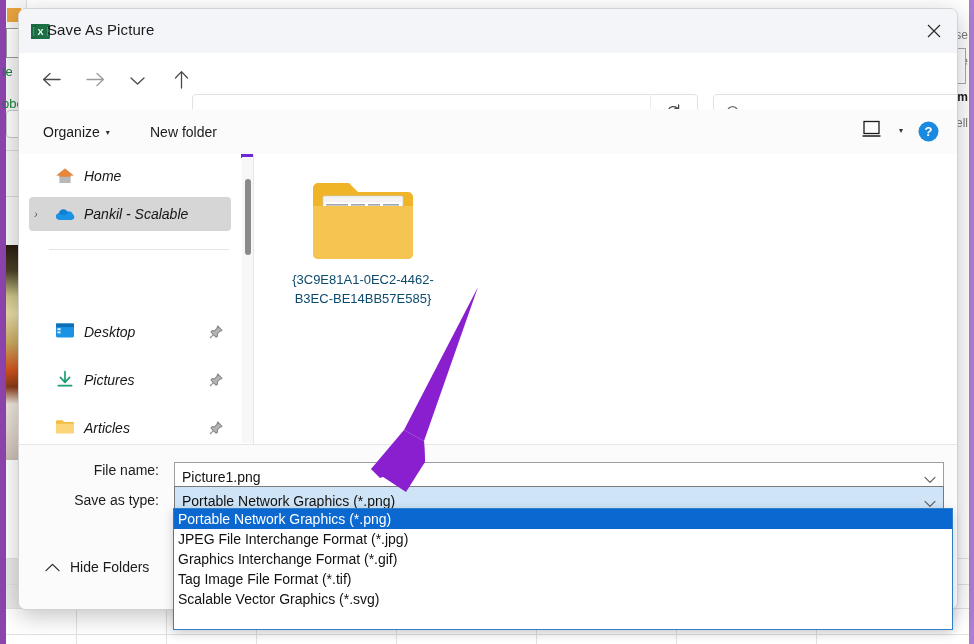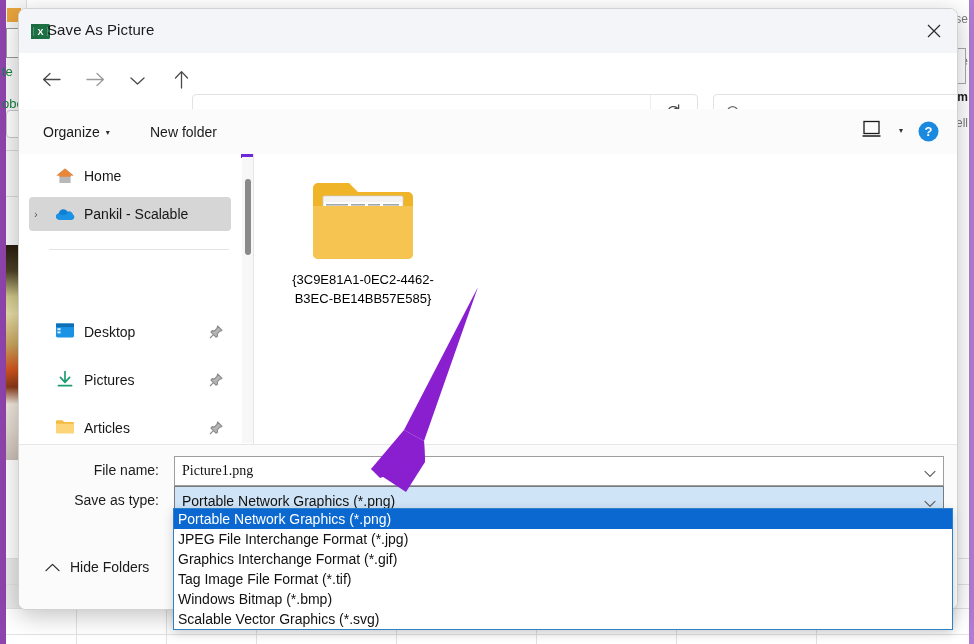--- a/index.html
+++ b/index.html
@@ -68,36 +68,36 @@
   
   .toolbar { position:absolute; left:0; top:100px; width:938px; height:45px; background:#fbfbfb; border-bottom:4px solid #6d28d9; }
   .tb-item { position:absolute; top:10px; height:26px; display:flex; align-items:center; font-size:14px; color:#1b1b1b; padding:0 6px; border-radius:3px;}
   .tb-caret { margin-left:6px; font-size:8px; color:#303030; }
   .tb-right-view { position:absolute; right:74px; top:11px; width:24px;height:22px; display:flex;align-items:center;justify-content:center;}
   .tb-right-caret { position:absolute; right:54px; top:17px; font-size:8px; color:#303030; }
   .tb-help { position:absolute; right:18px; top:12px; width:21px; height:21px; }
 
   
   .sidebar { position:absolute; left:0; top:145px; width:222px; height:290px; background:#ffffff; }
-  .sb-item { position:absolute; left:10px; width:202px; height:34px; display:flex; align-items:center; border-radius:4px; }
+  .sb-item { position:absolute; left:10px; width:202px; height:34px; display:flex; align-items:center; border-radius:4px;font-style:italic; }
   .sb-item.sel { background:#d6d6d6; }
   .sb-chevron { position:absolute; left:-2px; width:18px; text-align:center; font-size:10px; color:#555; }
   .sb-icon { position:absolute; left:26px; width:20px; height:20px; }
   .sb-label { position:absolute; left:55px; font-size:14px; color:#161616; }
   .sb-pin { position:absolute; right:8px; width:14px; height:14px; }
   .sb-divider { position:absolute; left:30px; width:180px; height:1px; background:#e3e3e3; }
 
   .sb-scroll-track { position:absolute; left:223px; top:148px; width:11px; height:286px; background:#f7f7f7; }
   .sb-scroll-thumb { position:absolute; left:226px; top:170px; width:6px; height:76px; background:#8a8a8a; border-radius:3px; }
   .split-line { position:absolute; left:234px; top:145px; width:1px; height:290px; background:#e6e6e6; }
 
   .filepane { position:absolute; left:235px; top:145px; width:703px; height:290px; background:#ffffff; }
   .file-item { position:absolute; left:24px; top:22px; width:170px; }
   .file-thumb { position:relative; width:108px; height:88px; margin:0 auto; }
-  .file-label { margin-top:6px; text-align:center; font-size:13px; color:#000000; line-height:19px; }
+  .file-label { margin-top:6px; text-align:center; font-size:13px; color:#0c4a6e; line-height:19px; }
 
   .pane-bottom-line { position:absolute; left:0; top:435px; width:938px; height:1px; background:#e6e6e6; }
 
   
   .formzone { position:absolute; left:0; top:436px; width:938px; height:72px; background:#fbfbfb; }
   .form-label { position:absolute; font-size:14px; color:#1b1b1b; text-align:right; width:140px; }
   .field { position:absolute; left:155px; width:768px; height:28px; border:1px solid #9e9e9e; background:#ffffff; display:flex; align-items:center; }
   .field-text { margin-left:7px; font-size:14px; color:#111; }
   .field-chev { position:absolute; right:7px; top:7px; }
   .field.combo { background:#cfe4f7; border-color:#7a7a7a; }
@@ -131,21 +131,21 @@
     <div class="excel-ribbon-strip"></div>
     <div class="excel-ribbon-tab"></div>
     <div class="excel-box"></div>
     <div class="excel-frag" style="top:64px;">te</div>
     <div class="excel-frag" style="top:96px;">obc</div>
     <div class="excel-round"></div>
     <div class="excel-sep" style="top:150px;"></div>
     <div class="excel-sep" style="top:196px;"></div>
     <div class="excel-photo"></div>
 
-    <div class="excel-right-text" style="top:12px;">se</div>
+    <div class="excel-right-text" style="top:28px;">se</div>
     <div class="excel-right-text" style="top:54px;">ele</div>
     <div class="excel-right-bold" style="top:90px;">orm</div>
     <div class="excel-right-text" style="top:116px;">Cell</div>
     <div class="excel-right-box"></div>
 
     <div class="excel-right-grid">
       <div class="gr" style="top:0;"></div>
         <div class="gr" style="top:26px;"></div>
       <div class="gr" style="top:52px;"></div>
         <div class="gr" style="top:78px;"></div>
@@ -400,21 +400,21 @@
           </svg>
         </div>
         <div class="file-label">{3C9E81A1-0EC2-4462-B3EC-BE14BB57E585}</div>
       </div>
     </div>
 
     <div class="pane-bottom-line"></div>
 
     <div class="formzone">
       <div class="form-label" style="left:0; top:17px;">File name:</div>
-      <div class="field" style="top:11px;font-family:Liberation Serif, serif;">
+      <div class="field" style="top:17px;">
         <span class="field-text">Picture1.png</span>
         <span class="field-chev">
           <svg width="12" height="8" viewBox="0 0 12 8">
               <path d="M1 1.4 L6 6.4 L11 1.4" stroke="#5a5a5a" stroke-width="1.1" fill="none" stroke-linecap="round" stroke-linejoin="round"></path>
             </svg>
         </span>
       </div>
 
       <div class="form-label" style="left:0; top:47px;">Save as type:</div>
       <div class="field combo" style="top:41px;">
@@ -437,21 +437,20 @@
         <span>Hide Folders</span>
       </div>
     </div>
   </div>
 
   <div class="dropdown">
     <div class="dd-opt sel">Portable Network Graphics (*.png)</div>
     <div class="dd-opt">JPEG File Interchange Format (*.jpg)</div>
     <div class="dd-opt">Graphics Interchange Format (*.gif)</div>
     <div class="dd-opt">Tag Image File Format (*.tif)</div>
-    <div class="dd-opt">Windows Bitmap (*.bmp)</div>
     <div class="dd-opt">Scalable Vector Graphics (*.svg)</div>
   </div>
 
   <svg class="arrow" viewBox="0 0 974 644">
     <path d="M478 287 L404 430 L424 441 Z" fill="#8A1FD0"></path>
     <path d="M404 430 L424 441 L425 462 L406 492 L371 469 Z" fill="#8A1FD0"></path>
     <path d="M371 469 L380 478 L425 462 L424 441 Z" fill="#8A1FD0"></path>
   </svg>
 
 </div>

